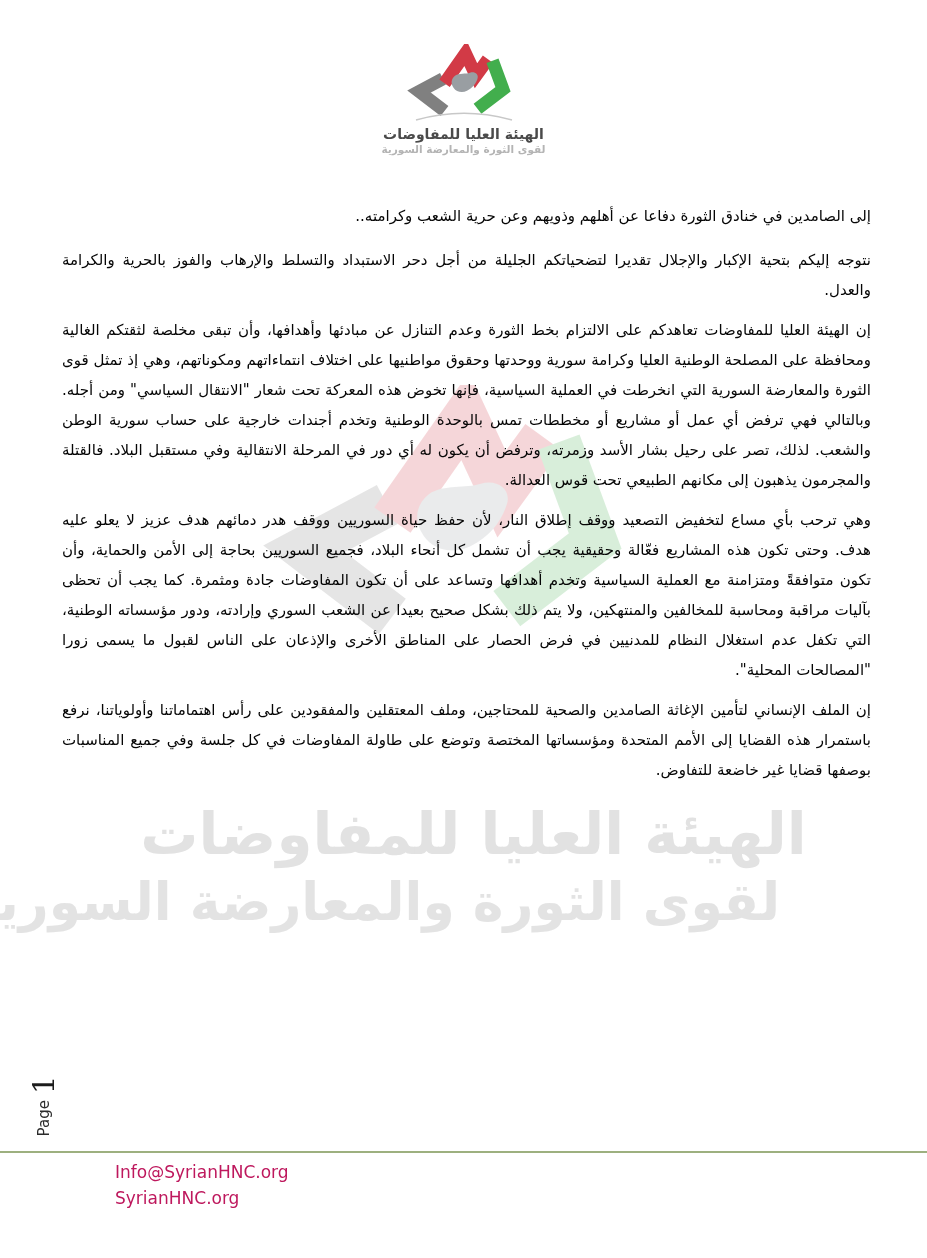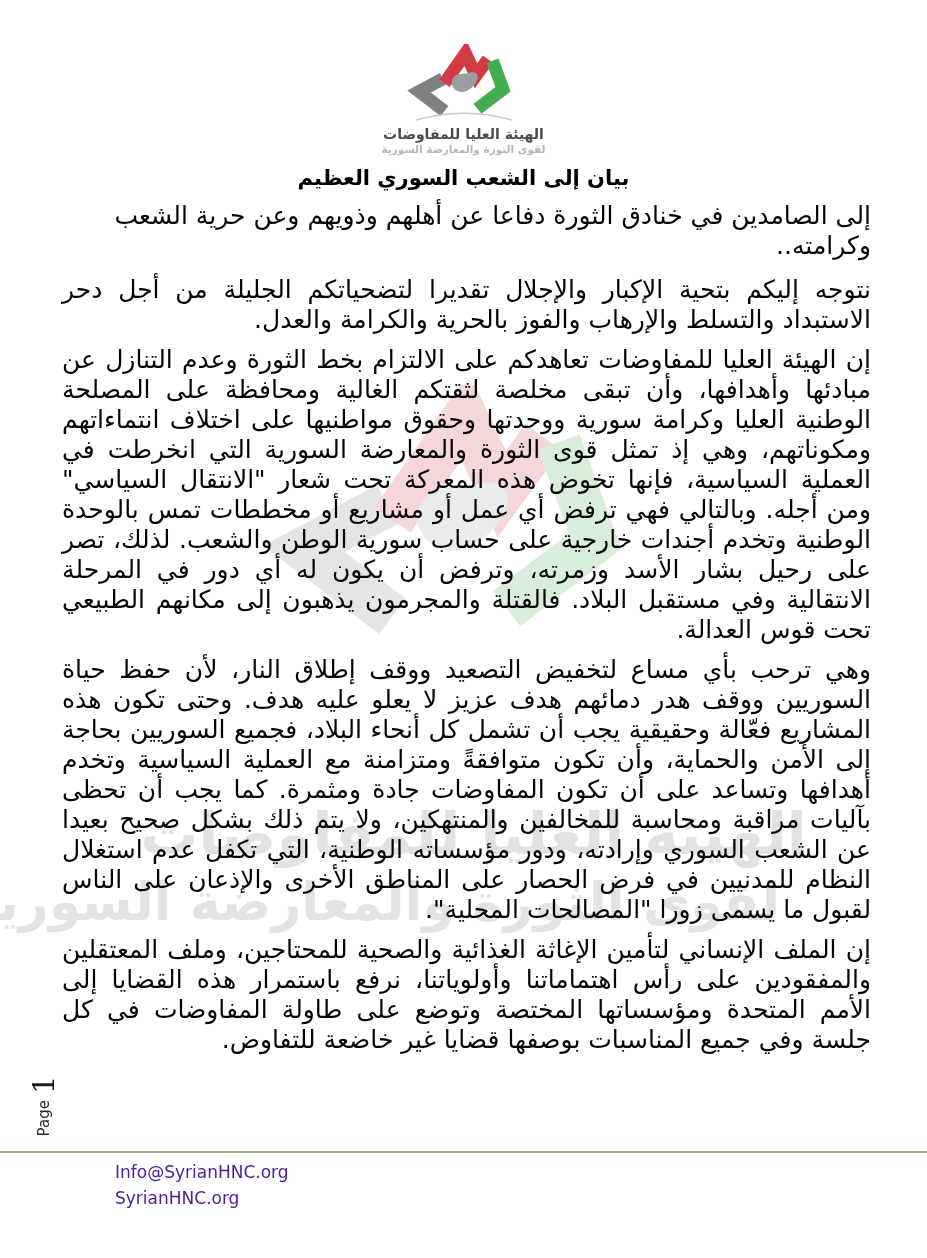--- a/index.html
+++ b/index.html
@@ -35,31 +35,31 @@
   .logo-caption2{
     margin-top:1px;font-size:10.5px;color:#b4b4b4;font-weight:bold;direction:rtl;
   }
   .doc-title{
     margin-top:11px;font-size:21px;font-weight:bold;color:#000;direction:rtl;
   }
   
   .content{
     position:absolute;top:201px;left:62px;right:56px;z-index:1;
     direction:rtl;
-    font-size:25px;line-height:30px;
+    font-size:15px;line-height:30px;
   }
   .content p{margin:0 0 10px 0;text-align:justify;}
   .content p.intro{margin:0 0 14px 0;text-align:right;}
   
   .footer-line{
     position:absolute;left:0;top:1151px;width:927px;height:2px;z-index:2;
   }
   .footer-text{
     position:absolute;left:115px;top:1159px;z-index:2;
-    font-size:17px;line-height:26px;color:#4c1d95;
+    font-size:17px;line-height:26px;color:#be185d;
   }
   
   .pagenum{
     position:absolute;left:6px;top:1088px;width:76px;height:36px;z-index:2;
     display:flex;align-items:center;justify-content:center;gap:6px;
     transform:rotate(-90deg);
   }
   .pn-word{font-size:15px;color:#2b2b2b;}
   .pn-num{font-size:29px;color:#1c1c1c;font-family:"DejaVu Serif",serif;}
 </style>
@@ -82,29 +82,28 @@
   <div class="header">
     <svg class="logo-svg" viewBox="0 0 200 106" aria-hidden="true">
       <path d="M72,46 L40,63 L74,89" fill="none" stroke="#808080" stroke-width="17"></path>
       <path d="M74,52 L102,12 L116,42 L132,20" fill="none" stroke="#d23a46" stroke-width="17"></path>
       <path d="M138,22 L152,60 L118,86" fill="none" stroke="#42ae4d" stroke-width="17"></path>
       <path d="M88,42 C94,38 102,40 108,38 C114,36 120,40 118,46 C116,52 112,58 104,62 C98,65 90,64 86,58 C82,52 83,46 88,42 Z" fill="#999ea2"></path>
       <path d="M36,101 Q100,83 164,101" fill="none" stroke="#c8c8c8" stroke-width="2"></path>
     </svg>
     <div class="logo-caption1">الهيئة العليا للمفاوضات</div>
     <div class="logo-caption2">لقوى الثورة والمعارضة السورية</div>
-    <div class="doc-title">بيان إلى الشعب السوري العظيم</div>
   </div>
 
   <div class="content">
     <p class="intro">إلى الصامدين في خنادق الثورة دفاعا عن أهلهم وذويهم وعن حرية الشعب وكرامته..</p>
     <p>نتوجه إليكم بتحية الإكبار والإجلال تقديرا لتضحياتكم الجليلة من أجل دحر الاستبداد والتسلط والإرهاب والفوز بالحرية والكرامة والعدل.</p>
     <p>إن الهيئة العليا للمفاوضات تعاهدكم على الالتزام بخط الثورة وعدم التنازل عن مبادئها وأهدافها، وأن تبقى مخلصة لثقتكم الغالية ومحافظة على المصلحة الوطنية العليا وكرامة سورية ووحدتها وحقوق مواطنيها على اختلاف انتماءاتهم ومكوناتهم، وهي إذ تمثل قوى الثورة والمعارضة السورية التي انخرطت في العملية السياسية، فإنها تخوض هذه المعركة تحت شعار "الانتقال السياسي" ومن أجله. وبالتالي فهي ترفض أي عمل أو مشاريع أو مخططات تمس بالوحدة الوطنية وتخدم أجندات خارجية على حساب سورية الوطن والشعب. لذلك، تصر على رحيل بشار الأسد وزمرته، وترفض أن يكون له أي دور في المرحلة الانتقالية وفي مستقبل البلاد. فالقتلة والمجرمون يذهبون إلى مكانهم الطبيعي تحت قوس العدالة.</p>
     <p>وهي ترحب بأي مساع لتخفيض التصعيد ووقف إطلاق النار، لأن حفظ حياة السوريين ووقف هدر دمائهم هدف عزيز لا يعلو عليه هدف. وحتى تكون هذه المشاريع فعّالة وحقيقية يجب أن تشمل كل أنحاء البلاد، فجميع السوريين بحاجة إلى الأمن والحماية، وأن تكون متوافقةً ومتزامنة مع العملية السياسية وتخدم أهدافها وتساعد على أن تكون المفاوضات جادة ومثمرة. كما يجب أن تحظى بآليات مراقبة ومحاسبة للمخالفين والمنتهكين، ولا يتم ذلك بشكل صحيح بعيدا عن الشعب السوري وإرادته، ودور مؤسساته الوطنية، التي تكفل عدم استغلال النظام للمدنيين في فرض الحصار على المناطق الأخرى والإذعان على الناس لقبول ما يسمى زورا "المصالحات المحلية".</p>
-    <p>إن الملف الإنساني لتأمين الإغاثة الغذائية والصحية للمحتاجين، وملف المعتقلين والمفقودين على رأس اهتماماتنا وأولوياتنا، نرفع باستمرار هذه القضايا إلى الأمم المتحدة ومؤسساتها المختصة وتوضع على طاولة المفاوضات في كل جلسة وفي جميع المناسبات بوصفها قضايا غير خاضعة للتفاوض.</p>
+    <p>إن الملف الإنساني لتأمين الإغاثة الصامدين والصحية للمحتاجين، وملف المعتقلين والمفقودين على رأس اهتماماتنا وأولوياتنا، نرفع باستمرار هذه القضايا إلى الأمم المتحدة ومؤسساتها المختصة وتوضع على طاولة المفاوضات في كل جلسة وفي جميع المناسبات بوصفها قضايا غير خاضعة للتفاوض.</p>
   </div>
 
   <div class="footer-line" style="background: rgb(157, 176, 127);"></div>
   <div class="footer-text">
     <div>Info@SyrianHNC.org</div>
     <div>SyrianHNC.org</div>
   </div>
 
   <div class="pagenum">
     <span class="pn-word">Page</span>

